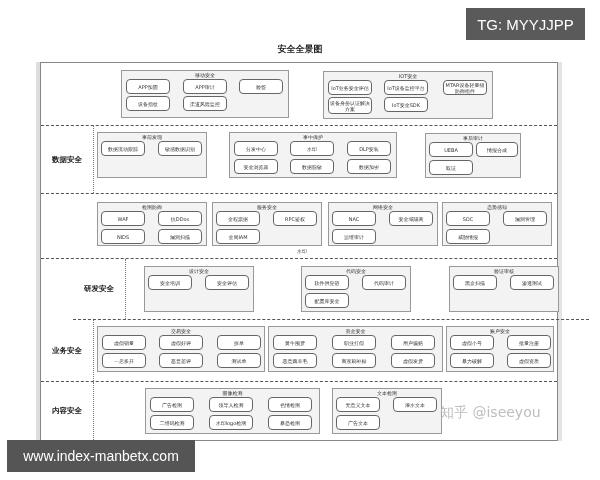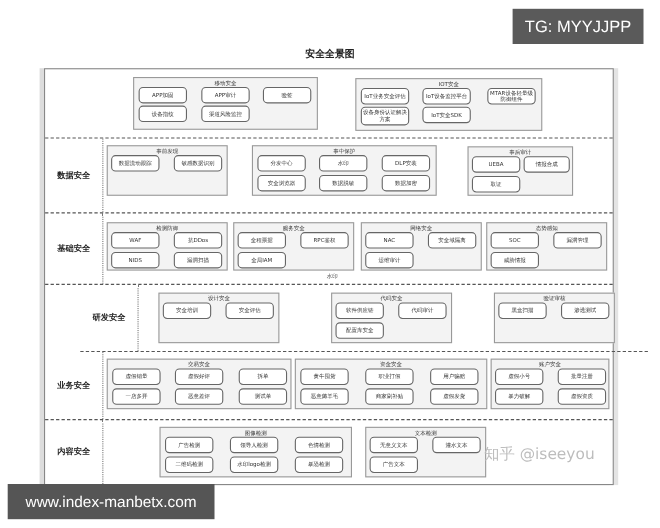--- a/index.html
+++ b/index.html
@@ -74,21 +74,20 @@
     </div>
     <div class="group" style="left:384px;top:7px;width:96px;height:45px;">
       <div class="group-title">事后审计</div>
       <div class="item" style="left:3px;top:8px;width:44px;height:15px;">UEBA</div>
       <div class="item" style="left:50px;top:8px;width:42px;height:15px;">情报合成</div>
       <div class="item" style="left:3px;top:26px;width:44px;height:15px;">取证</div>
     </div>
   </div>
 
   <div class="row" style="top:131px;height:65px;">
-    <div class="row-label">基础安全</div>
     <div class="group" style="left:56px;top:8px;width:110px;height:44px;">
       <div class="group-title">检测防御</div>
       <div class="item" style="left:3px;top:8px;width:44px;height:15px;">WAF</div>
       <div class="item" style="left:60px;top:8px;width:44px;height:15px;">抗DDos</div>
       <div class="item" style="left:3px;top:26px;width:44px;height:15px;">NIDS</div>
       <div class="item" style="left:60px;top:26px;width:44px;height:15px;">漏洞扫描</div>
     </div>
     <div class="group" style="left:171px;top:8px;width:110px;height:44px;">
       <div class="group-title">服务安全</div>
       <div class="item" style="left:3px;top:8px;width:44px;height:15px;">全程票据</div>

